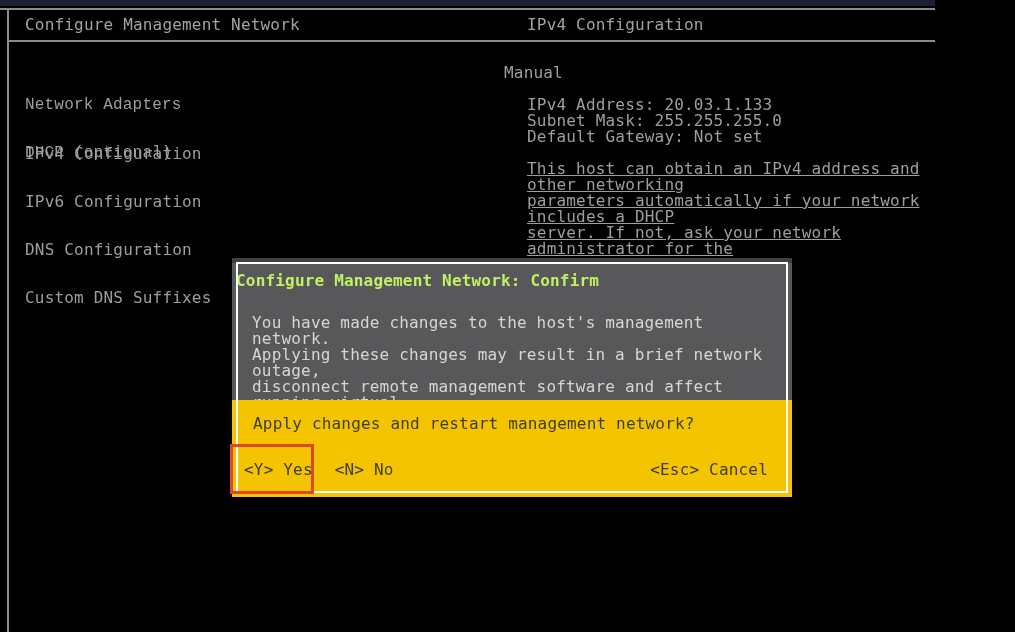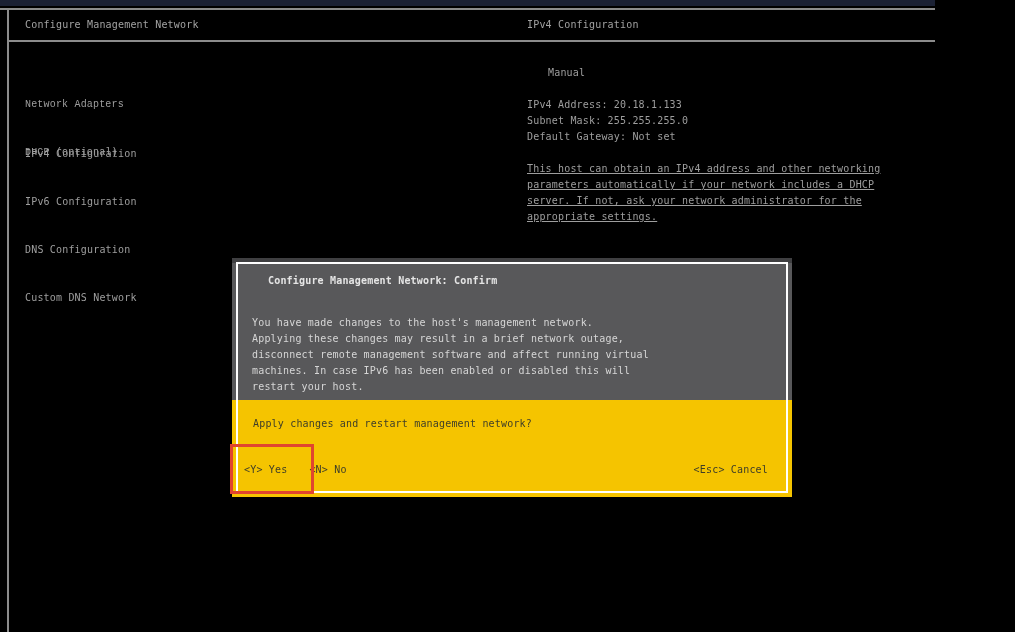--- a/index.html
+++ b/index.html
@@ -4,21 +4,21 @@
 <style>
   * { margin: 0; padding: 0; box-sizing: border-box; }
   html, body { background: #000; }
   .screen {
     position: relative;
     width: 935px;
     height: 632px;
     background: #000;
     overflow: hidden;
     font-family: "DejaVu Sans Mono", "Liberation Mono", monospace;
-    font-size: 10px;
+    font-size: 16px;
     line-height: 16px;
     letter-spacing: 0.18px;
     color: #9e9e9e;
     padding-left: 29px;
   }
   .abs { position: absolute; }
 
   
   .top-strip   { top: 0; left: 0; width: 100%; height: 6px; background: #1b2134; }
   .frame-top   { top: 8px; left: 0; width: 100%; height: 2px; background: #8c8c8c; }
@@ -27,39 +27,39 @@
 
   .hdr { top: 17px; color: #a2a2a2; white-space: pre; }
   .hdr-left  { left: 25px; }
   .hdr-right { left: 527px; }
 
   .menu { left: 25px; white-space: pre; }
   .menu-group-1 { top: 65px; font-family: Liberation Mono, monospace; }
   .menu-group-2 { top: 114px; }
   .menu div { height: 16px; }
 
-  .ipv4-mode    { left: 548px; top: 65px; white-space: pre; }
+  .ipv4-mode    { left: 504px; top: 65px; white-space: pre; }
   .ipv4-details { left: 527px; top: 97px; white-space: pre-line; }
   .ipv4-desc    { left: 527px; top: 161px; white-space: pre-line; text-decoration: underline; }
 
   
   .dialog {
     left: 232px; top: 258px; width: 560px; height: 239px;
     background: #58585a;
   }
   .dialog-top-shade { top: 0; left: 0; width: 100%; height: 5px; background: #3f3f41; }
   .dialog-border {
     top: 4px; left: 4px; right: 4px; bottom: 4px;
     border: 2px solid #ffffff;
     z-index: 2;
     pointer-events: none;
   }
   .dialog-title {
-    left: 36px; top: 15px;
-    color: #e5e5e5; font-weight: bold; white-space: pre;
+    left: 4px; top: 15px;
+    color: #bef264; font-weight: bold; white-space: pre;
   }
   .dialog-body {
     left: 20px; top: 46px; right: 14px;
     color: #d6d6d6; white-space: pre-line; margin-top: 11px;
   }
   .dialog-yellow {
     left: 0; top: 142px; width: 100%; height: 97px;
     background: #f5c400;
     color: #3e3e28;
   }
@@ -94,25 +94,25 @@
   <div class="abs header-rule"></div>
 
   <div class="abs menu menu-group-1">
     <div>Network Adapters</div>
     <div>DHCP (optional)</div>
   </div>
   <div class="abs menu menu-group-2">
     <div>IPv4 Configuration</div>
     <div>IPv6 Configuration</div>
     <div>DNS Configuration</div>
-    <div>Custom DNS Network</div>
+    <div>Custom DNS Suffixes</div>
   </div>
 
   <div class="abs ipv4-mode">Manual</div>
-  <div class="abs ipv4-details">IPv4 Address: 20.18.1.133
+  <div class="abs ipv4-details">IPv4 Address: 20.03.1.133
 Subnet Mask: 255.255.255.0
 Default Gateway: Not set</div>
   <div class="abs ipv4-desc">This host can obtain an IPv4 address and other networking
 parameters automatically if your network includes a DHCP
 server. If not, ask your network administrator for the
 appropriate settings.</div>
 
   <div class="abs dialog">
     <div class="abs dialog-top-shade"></div>
     <div class="abs dialog-title">Configure Management Network: Confirm</div>

